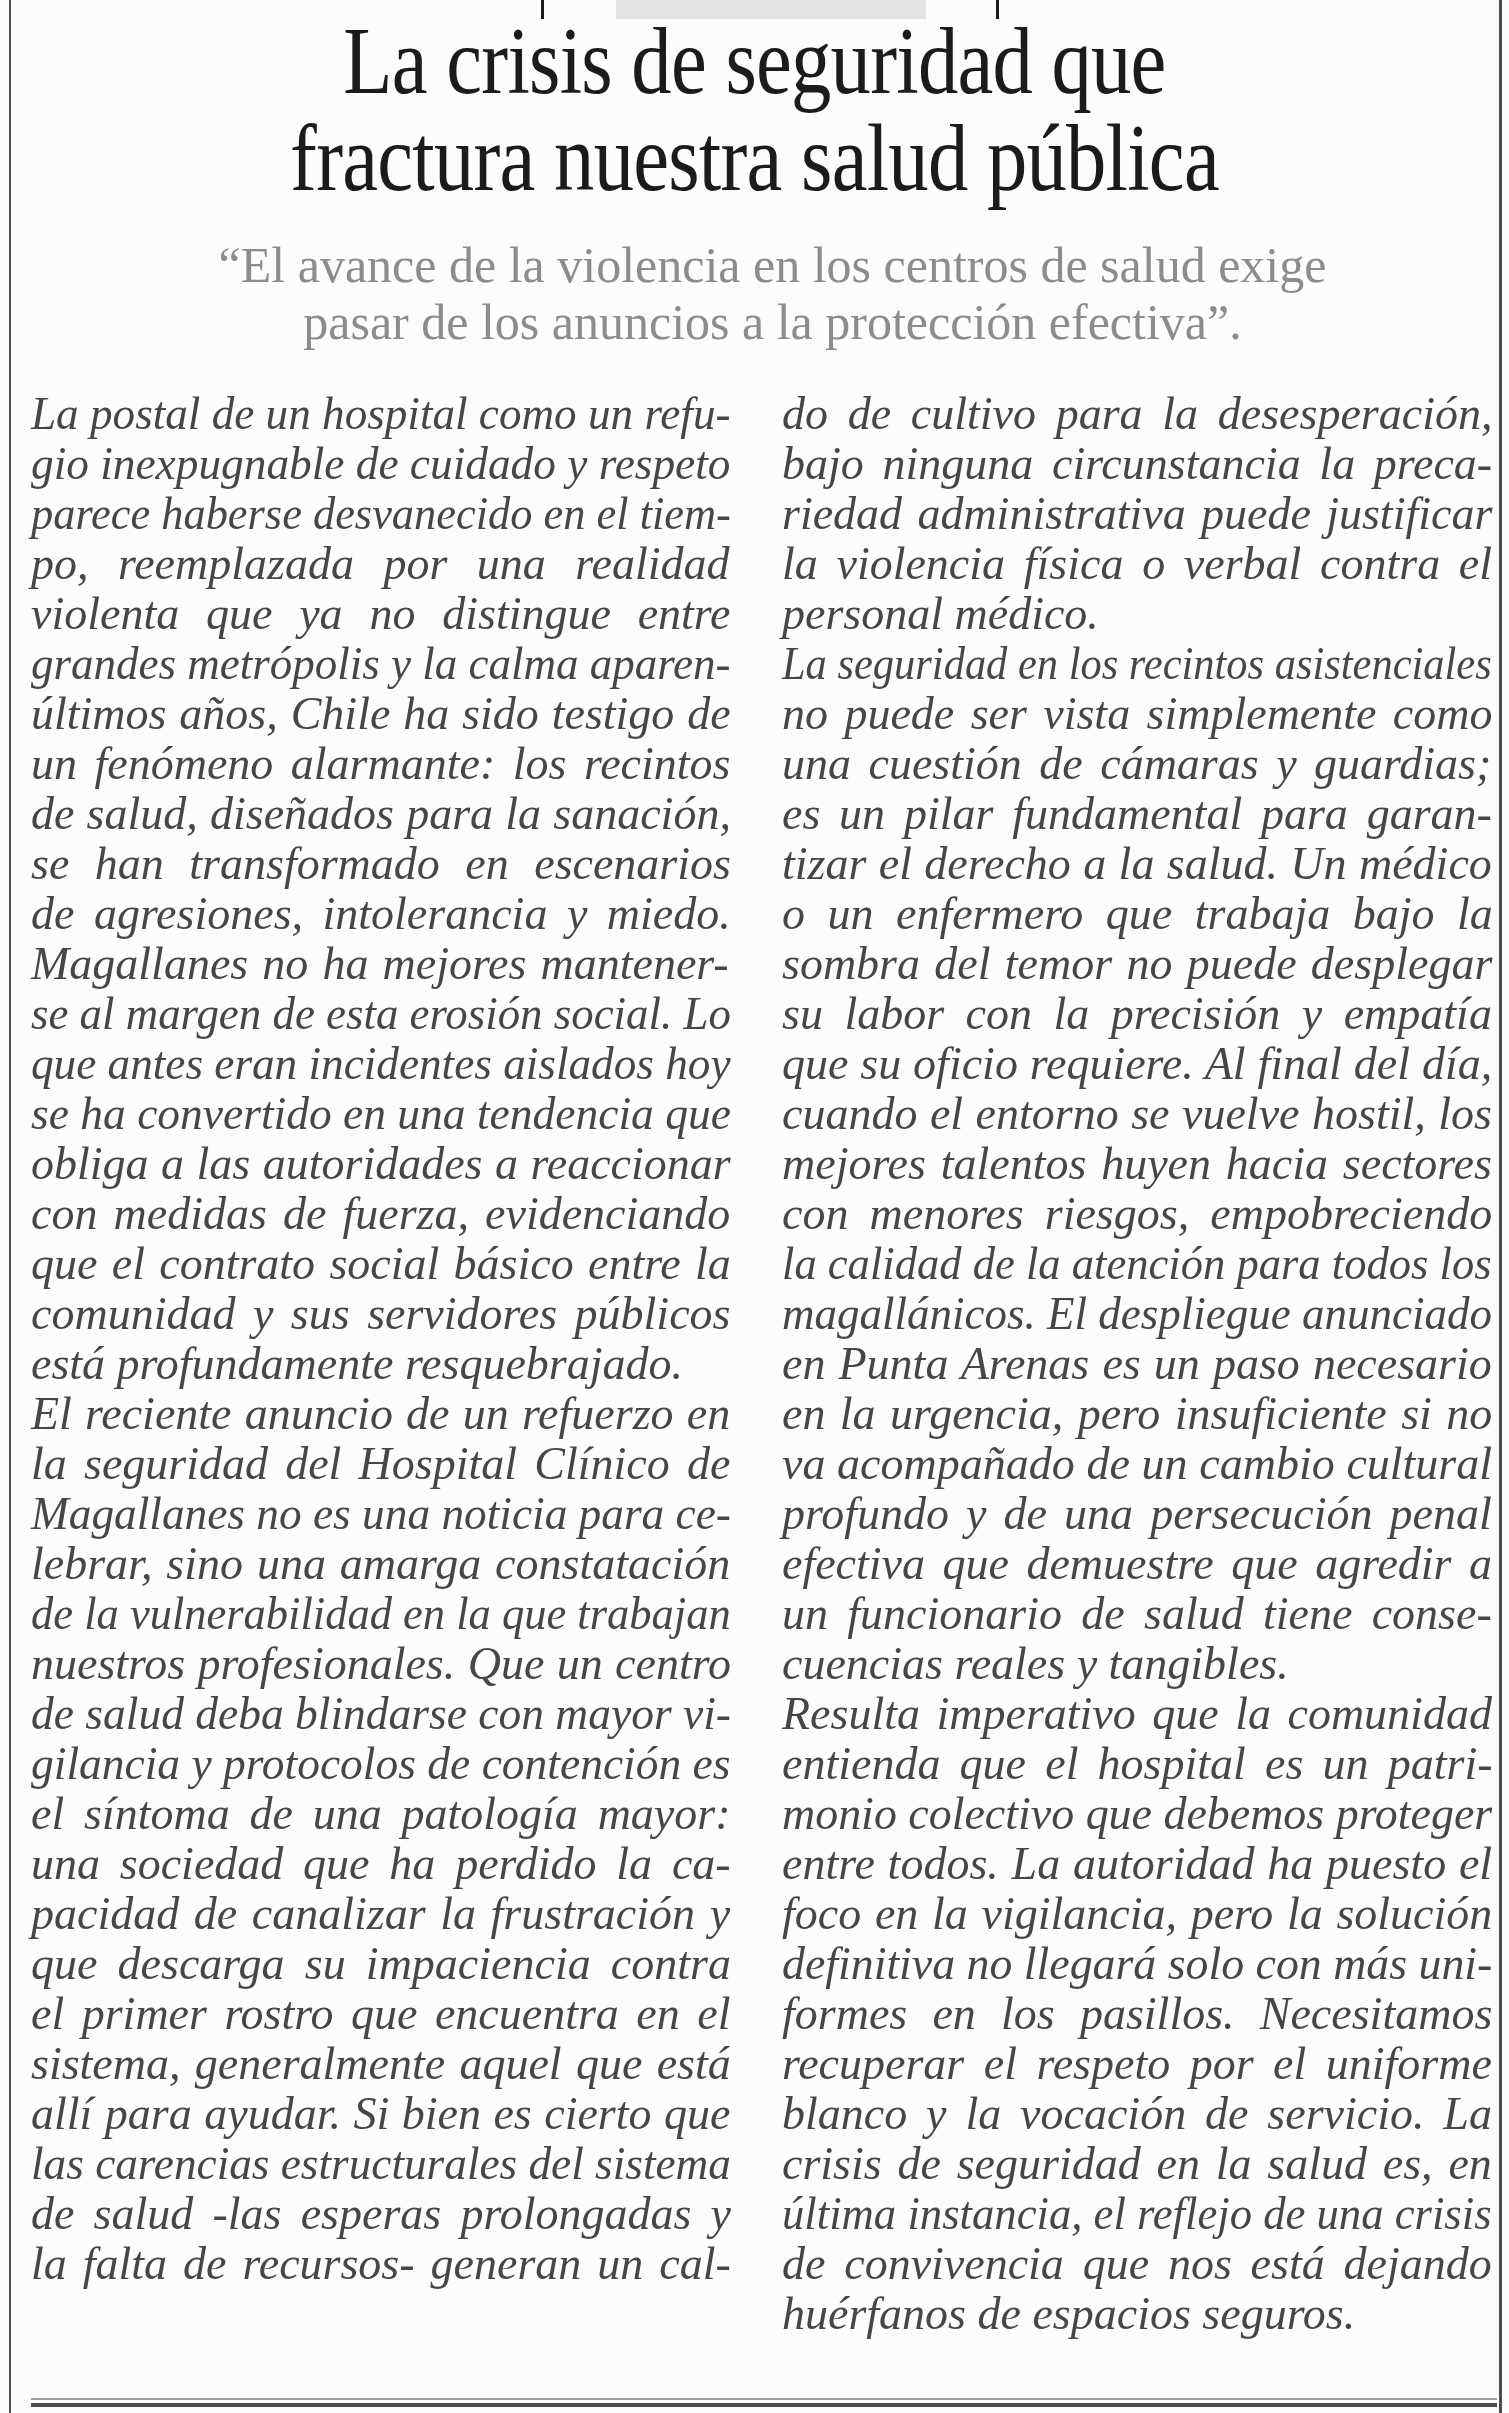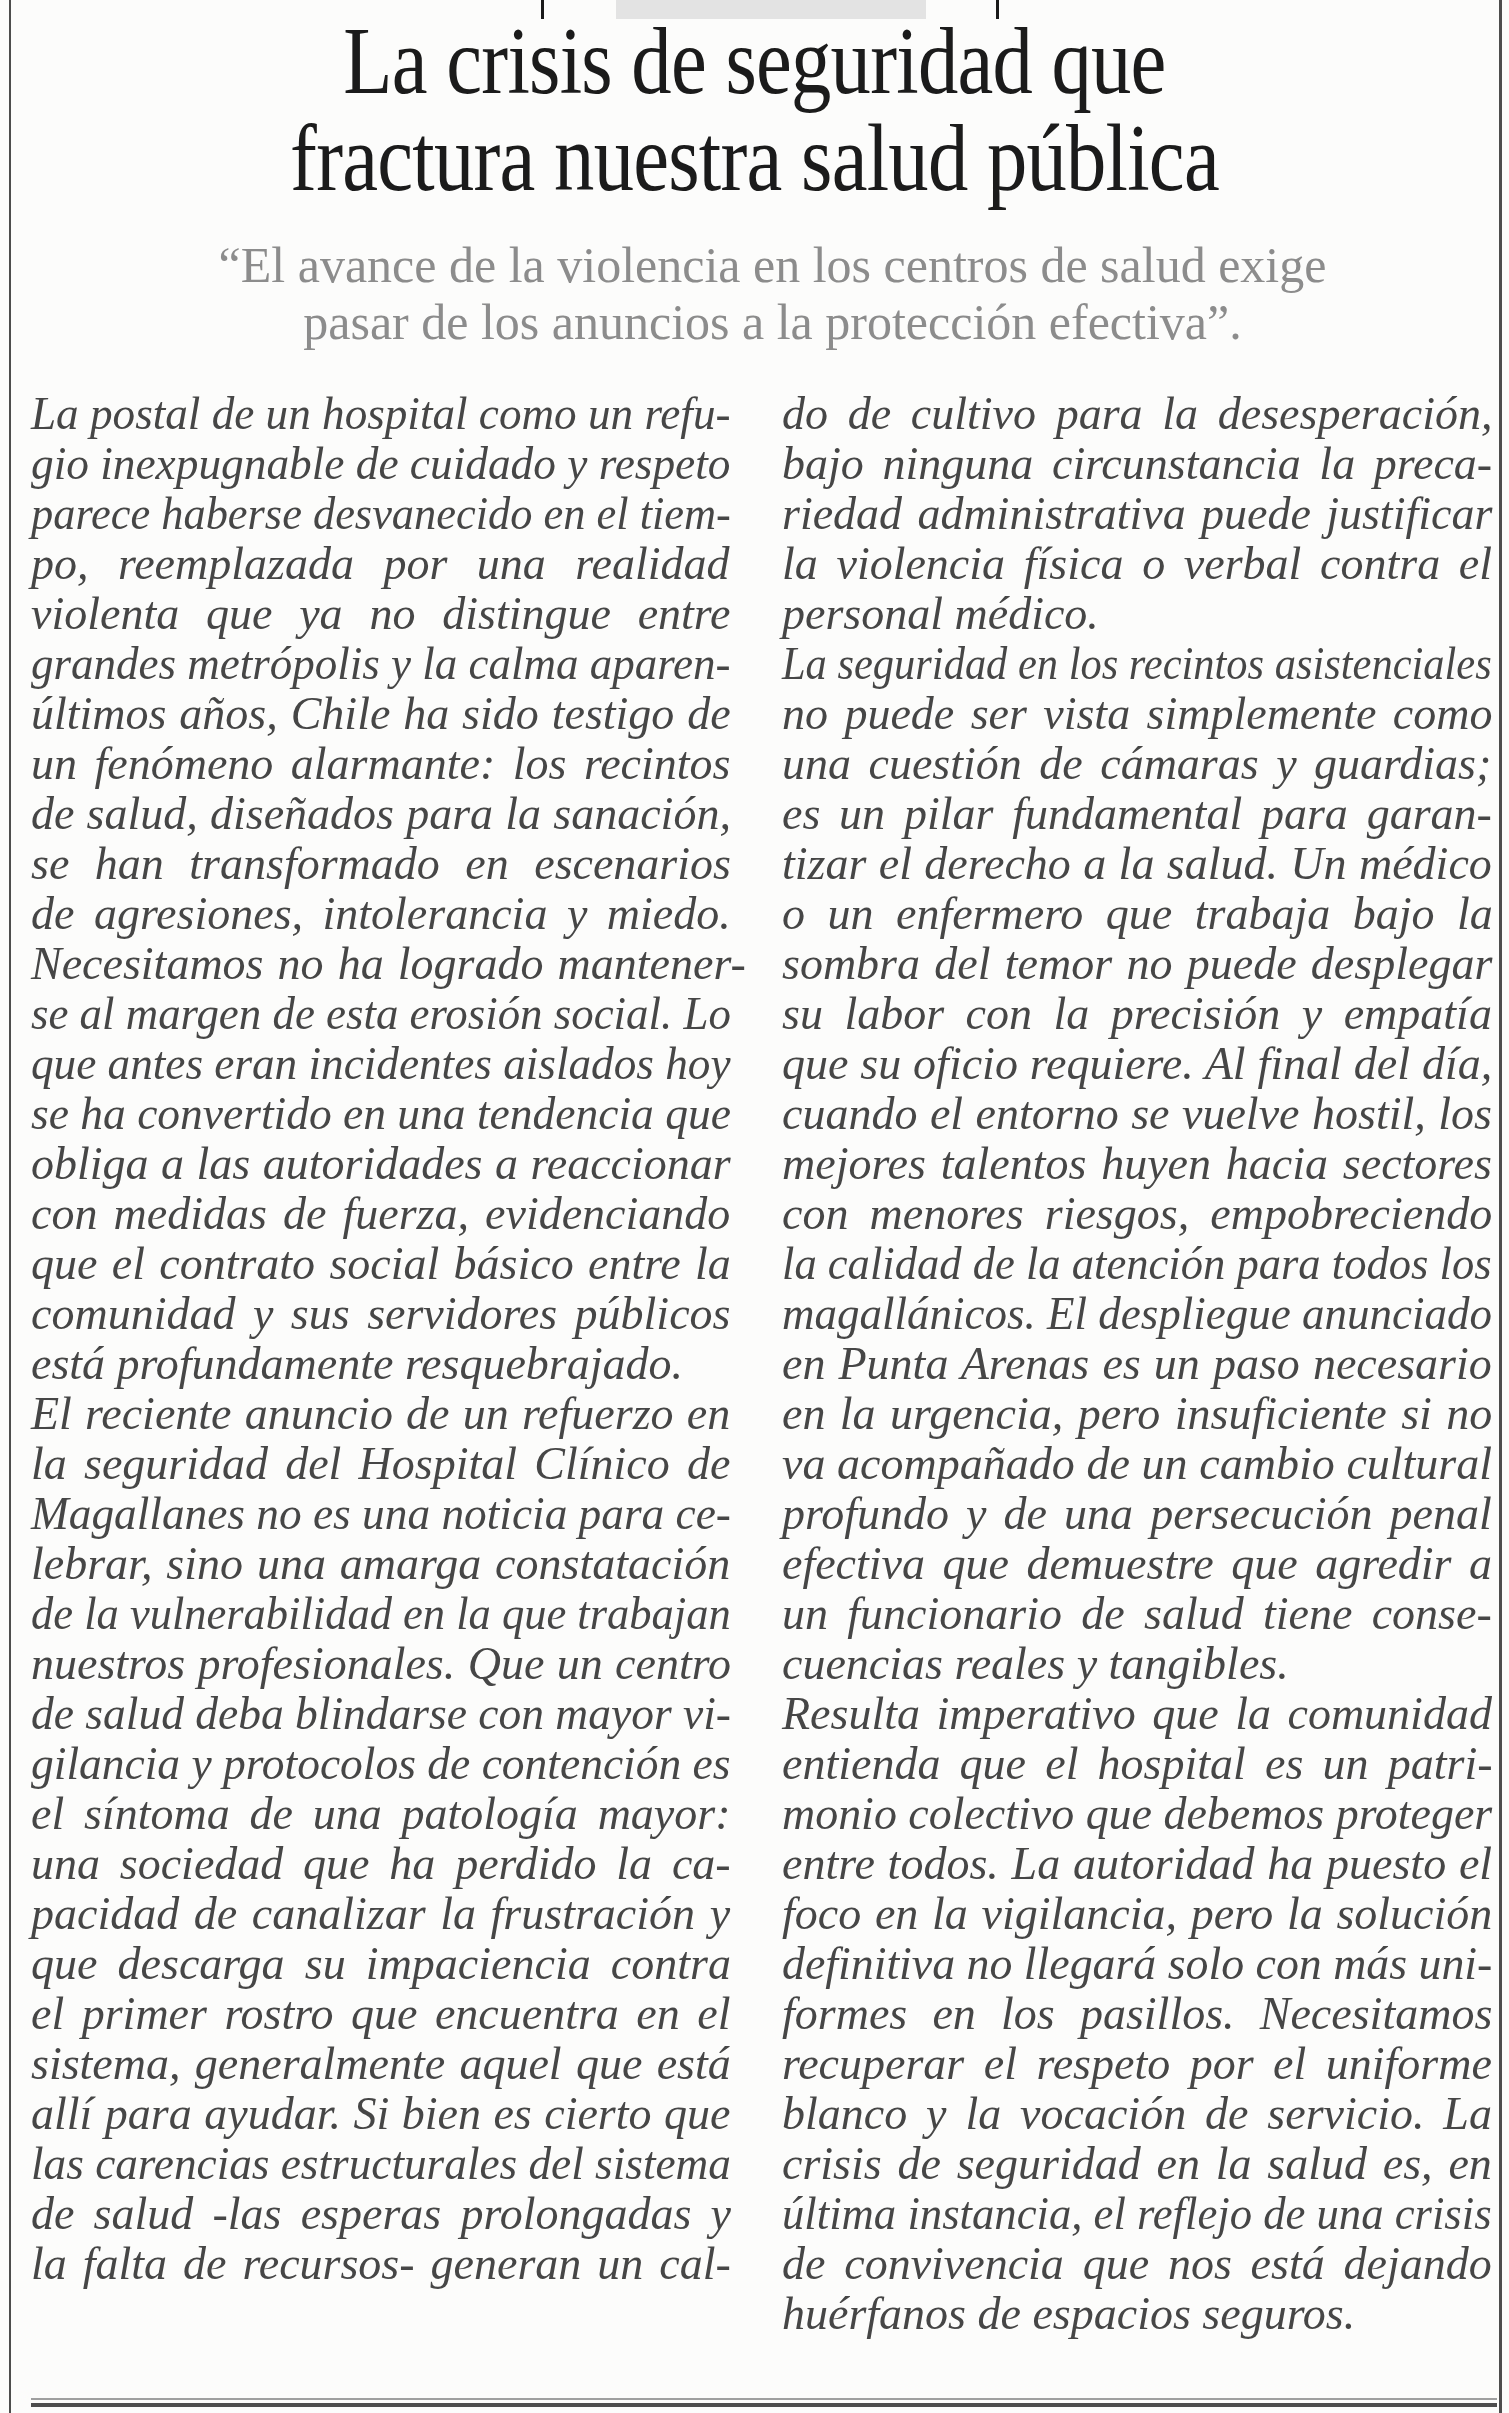--- a/index.html
+++ b/index.html
@@ -78,21 +78,21 @@
         <div class="line"><span class="lt" style="transform: scaleX(0.98533);">gio inexpugnable de cuidado y respeto</span></div>
         <div class="line"><span class="lt" style="transform: scaleX(0.965269);">parece haberse desvanecido en el tiem-</span></div>
         <div class="line"><span class="lt" style="word-spacing: 18px;">po, reemplazada por una realidad</span></div>
         <div class="line"><span class="lt" style="word-spacing: 15.3px;">violenta que ya no distingue entre</span></div>
         <div class="line"><span class="lt" style="transform: scaleX(0.978155);">grandes metrópolis y la calma aparen-</span></div>
         <div class="line"><span class="lt" style="word-spacing: 1.4px;">últimos años, Chile ha sido testigo de</span></div>
         <div class="line"><span class="lt" style="word-spacing: 6px;">un fenómeno alarmante: los recintos</span></div>
         <div class="line"><span class="lt" style="word-spacing: 0.7px;">de salud, diseñados para la sanación,</span></div>
         <div class="line"><span class="lt" style="word-spacing: 14px;">se han transformado en escenarios</span></div>
         <div class="line"><span class="lt" style="word-spacing: 8px;">de agresiones, intolerancia y miedo.</span></div>
-        <div class="line"><span class="lt" style="word-spacing: 2.6px;">Necesitamos no ha logrado mantener-</span></div>
+        <div class="line"><span class="lt" style="word-spacing: 2.6px;">Magallanes no ha mejores mantener-</span></div>
         <div class="line"><span class="lt" style="transform: scaleX(0.975787);">se al margen de esta erosión social. Lo</span></div>
         <div class="line"><span class="lt" style="transform: scaleX(0.982927);">que antes eran incidentes aislados hoy</span></div>
         <div class="line"><span class="lt" style="transform: scaleX(0.988957);">se ha convertido en una tendencia que</span></div>
         <div class="line"><span class="lt" style="word-spacing: 1px;">obliga a las autoridades a reaccionar</span></div>
         <div class="line"><span class="lt" style="word-spacing: 4.6px;">con medidas de fuerza, evidenciando</span></div>
         <div class="line"><span class="lt" style="word-spacing: 2.8px;">que el contrato social básico entre la</span></div>
         <div class="line"><span class="lt" style="word-spacing: 6px;">comunidad y sus servidores públicos</span></div>
         <div class="line pend"><span class="lt">está profundamente resquebrajado.</span></div>
         <div class="line"><span class="lt" style="word-spacing: 1.7px;">El reciente anuncio de un refuerzo en</span></div>
         <div class="line"><span class="lt" style="word-spacing: 5.7px;">la seguridad del Hospital Clínico de</span></div>

